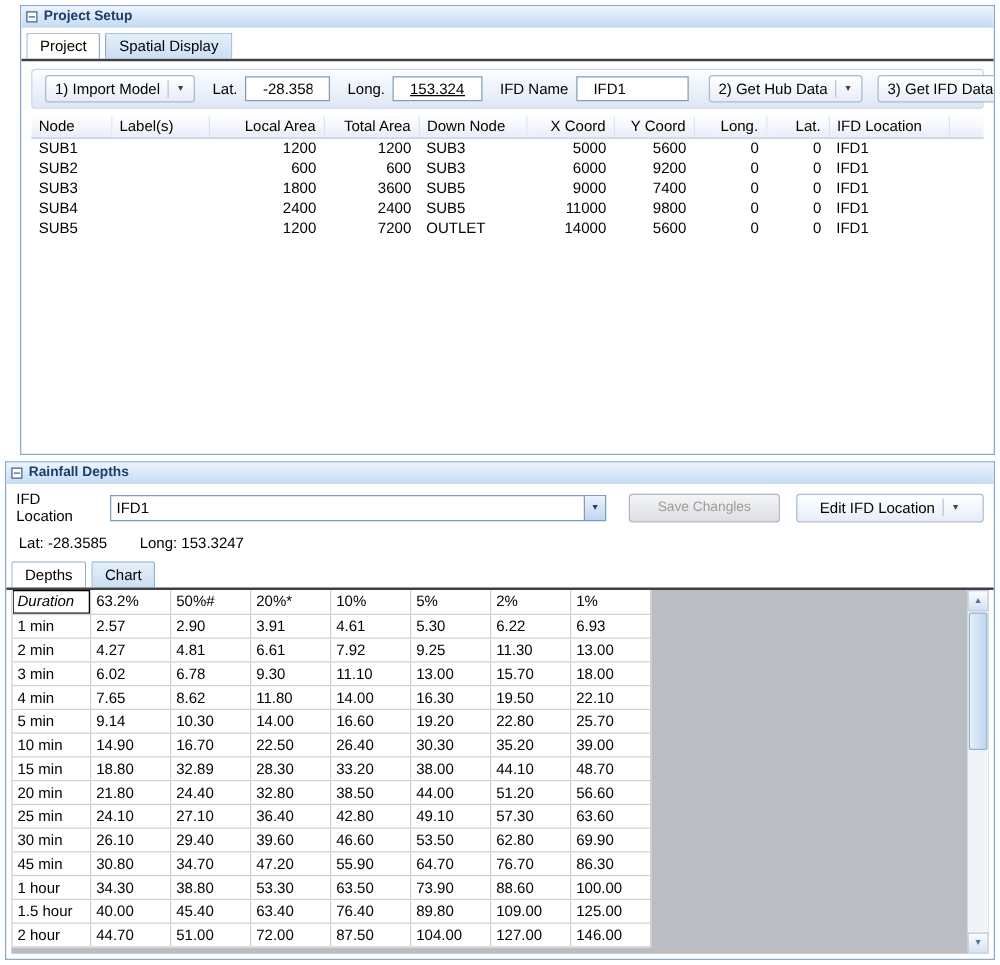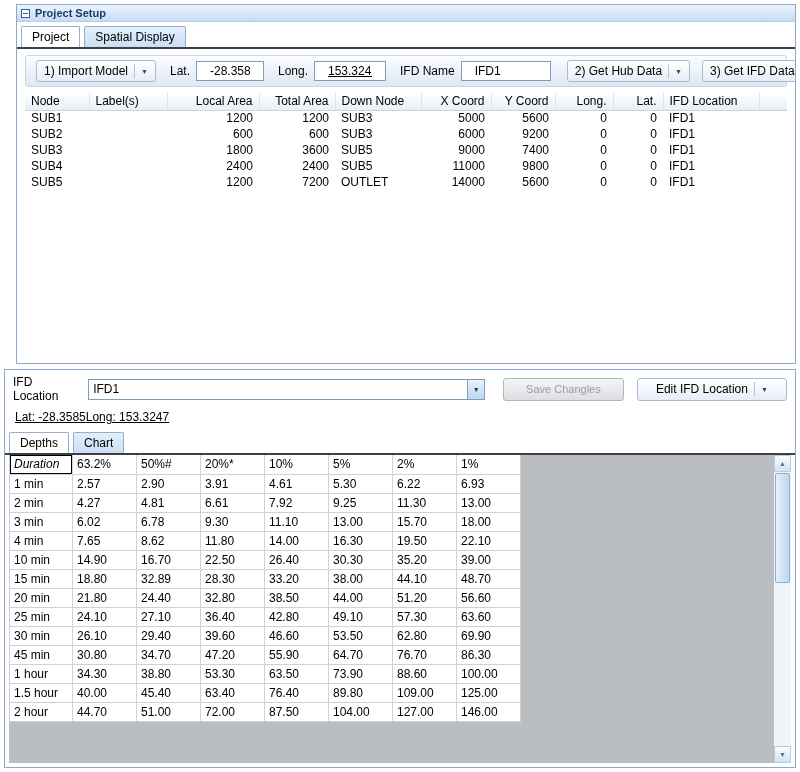--- a/index.html
+++ b/index.html
@@ -47,21 +47,21 @@
   .controls { display:flex; align-items:center; padding:5px 8px 4px; }
   .combo { width:402px; height:21px; border:1px solid #7f9db9; background:#fff; display:flex; align-items:stretch; margin-left:8px; }
   .combo-value { flex:1; display:flex; align-items:center; padding:0 4px; }
   .combo-btn { width:17px; border-left:1px solid #7f9db9; background:linear-gradient(#eaf2fc,#bed7f0);
     display:flex; align-items:center; justify-content:center; font-size:7px; color:#1e3f6d; }
   .btn-disabled { margin-left:18px; width:122px; height:23px; border:1px solid #b1b6bb; border-radius:3px;
     background:linear-gradient(#f4f5f6,#dcdee2); color:#9d9d9d; font-size:11px;
     display:inline-flex; align-items:center; justify-content:center; }
   .btn-edit { margin-left:13px; width:152px; height:23px; justify-content:center; }
 
-  .latlong { display:flex; padding:3px 10px 4px;text-decoration:underline; }
+  .latlong { display:flex; gap:26px; padding:3px 10px 4px; }
 
   .grid-region { flex:1; margin:0 4px 4px; background:#babdc2; position:relative; overflow:hidden; }
   table.depths { border-collapse:collapse; table-layout:fixed; width:511px; background:#fff; font-size:12px;
     border-left:1px solid #d1d1d1; }
   table.depths td { height:19px; border-right:1px solid #d1d1d1; border-bottom:1px solid #d1d1d1;
     padding:0 4px; white-space:nowrap; overflow:hidden; background:#fff; }
   table.depths td.focus { box-shadow:inset 0 0 0 1px #000;font-style:italic; }
 
   .vscroll { position:absolute; top:0; right:0; bottom:0; width:17px; background:#f0f3f8; display:flex; flex-direction:column; }
   .sb-btn { flex:0 0 17px; border:1px solid #bccadd; background:linear-gradient(#fafcfe,#d4e2f1);
@@ -204,20 +204,24 @@
             <td class="c-r">0</td>
             <td class="c-l">IFD1</td>
             <td></td>
           </tr>
         </tbody>
     </table>
   </div>
 </section>
 
 <section class="panel" id="panel-rain">
+  <header class="panel-header">
+    <span class="collapse-box"></span>
+    <span class="panel-title">Rainfall Depths</span>
+  </header>
 
   <div class="controls">
     <span>IFD Location</span>
     <div class="combo">
       <span class="combo-value">IFD1</span>
       <span class="combo-btn">▼</span>
     </div>
     <button class="btn-disabled" disabled="">
       <span>Save Changles</span>
     </button>
@@ -296,20 +300,30 @@
             <td>4 min</td>
             <td>7.65</td>
             <td>8.62</td>
             <td>11.80</td>
             <td>14.00</td>
             <td>16.30</td>
             <td>19.50</td>
             <td>22.10</td>
           </tr>
           <tr>
+            <td>5 min</td>
+            <td>9.14</td>
+            <td>10.30</td>
+            <td>14.00</td>
+            <td>16.60</td>
+            <td>19.20</td>
+            <td>22.80</td>
+            <td>25.70</td>
+          </tr>
+          <tr>
             <td>10 min</td>
             <td>14.90</td>
             <td>16.70</td>
             <td>22.50</td>
             <td>26.40</td>
             <td>30.30</td>
             <td>35.20</td>
             <td>39.00</td>
           </tr>
           <tr>

